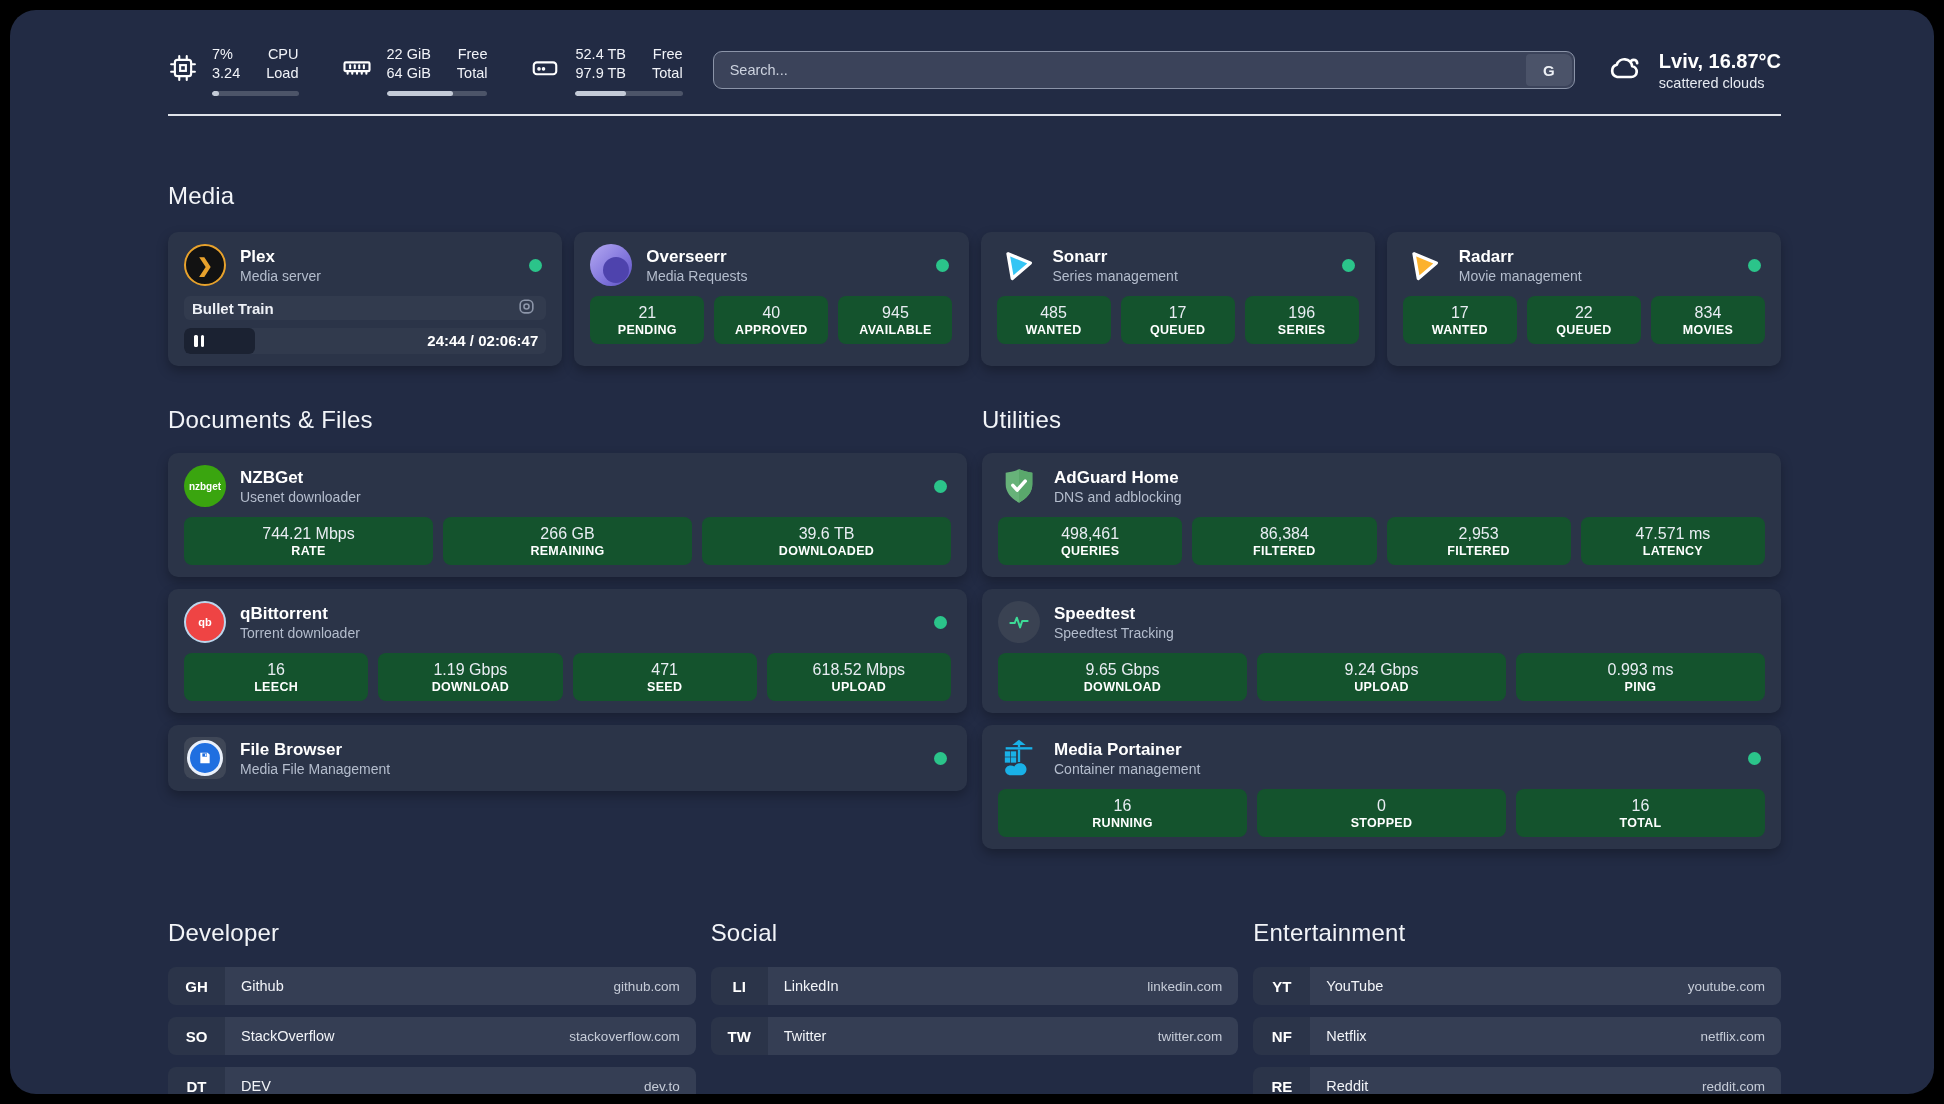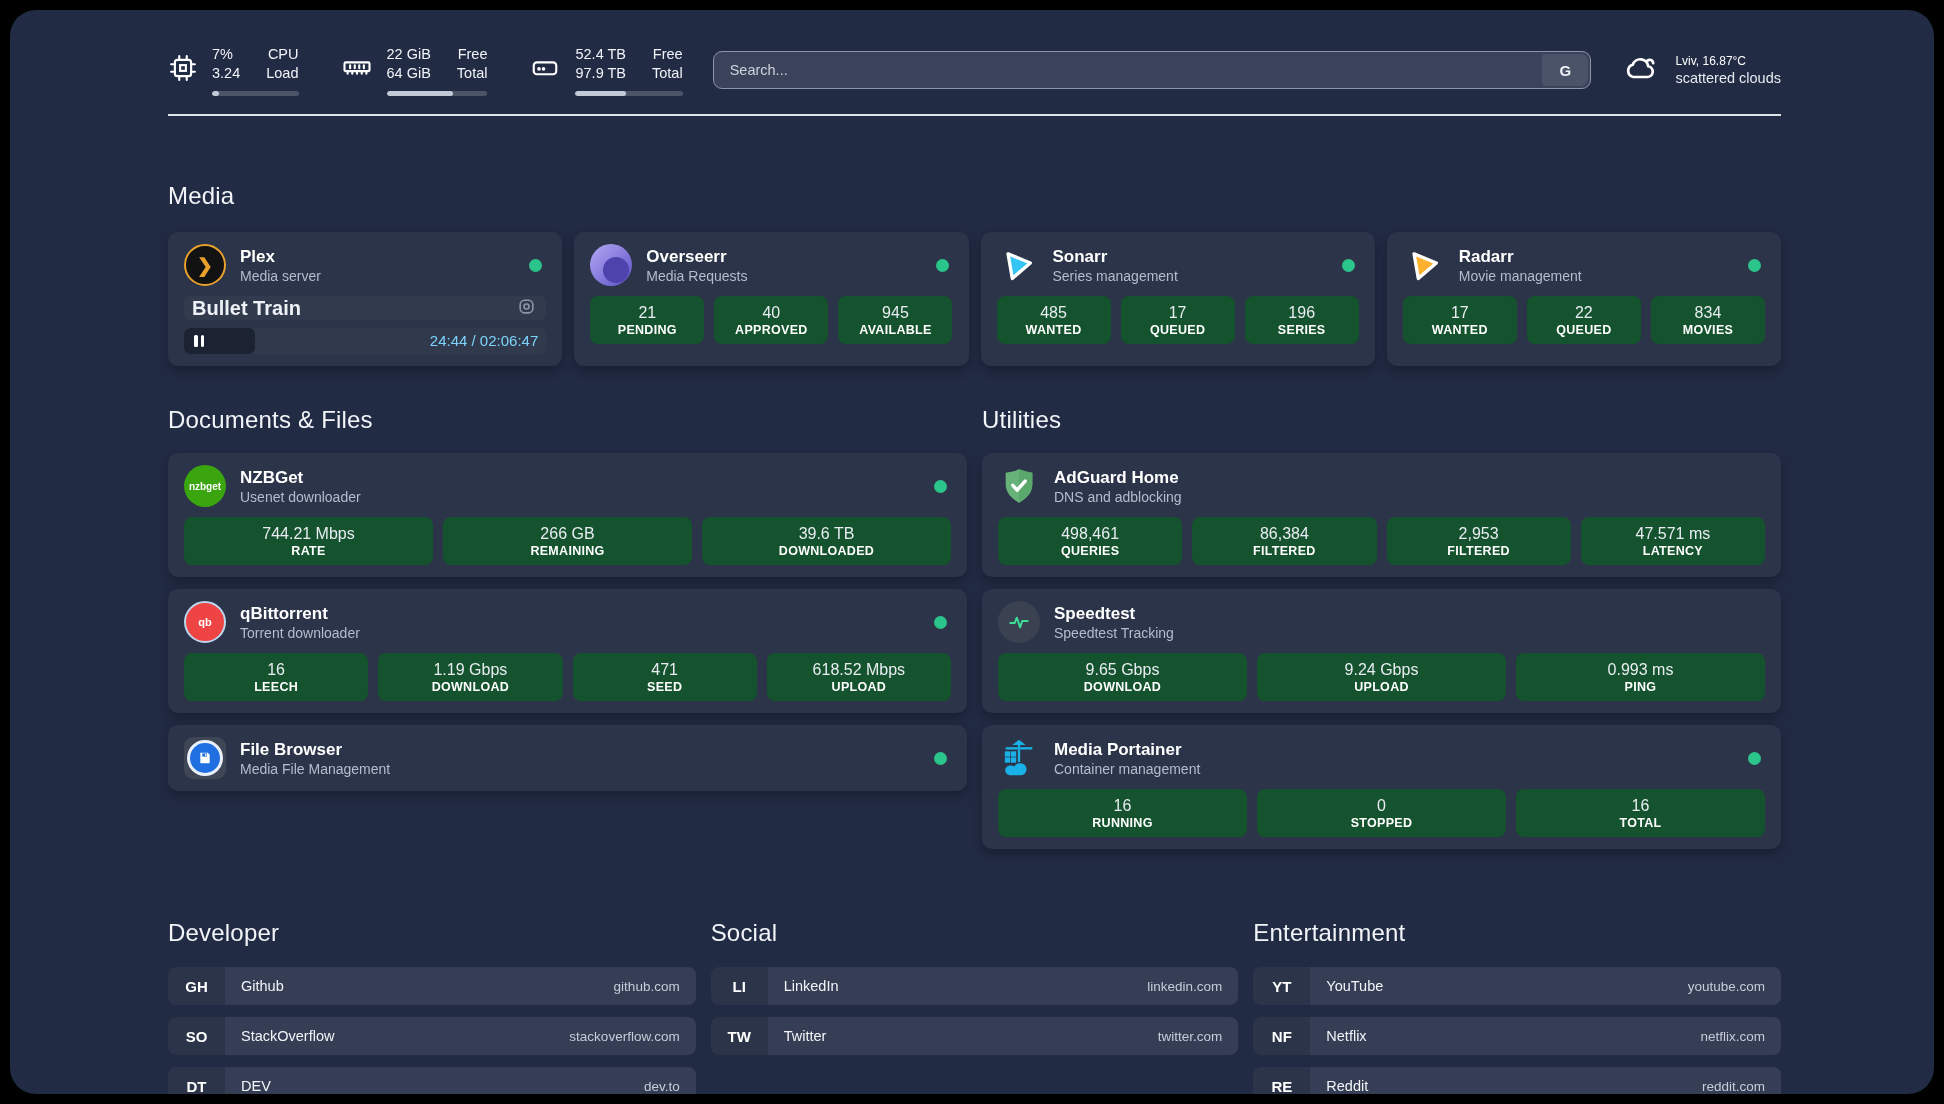--- a/index.html
+++ b/index.html
@@ -19,21 +19,21 @@
   .sys-bar { margin-top:6px; height:5px; border-radius:3px; background:#4c5468; overflow:hidden; }
   .sys-bar > div { height:100%; background:#c3cad7; border-radius:3px; }
 
   .searchwrap { flex:1; margin:0 30px; position:relative; }
   .search-input { width:100%; height:38px; background:#3b435a; border:1px solid #8b94a8; border-radius:9px; color:#fff; font-size:14.5px; padding:0 66px 0 16px; font-family:"Liberation Sans", sans-serif; outline:none; }
   .search-input::placeholder { color:#cdd3df; }
   .g-btn { position:absolute; right:3px; top:3px; bottom:3px; width:46px; background:#4b5369; border:none; border-radius:4px 7px 7px 4px; color:#eef1f6; font-size:15px; font-weight:700; cursor:pointer; font-family:"Liberation Sans", sans-serif; }
 
   .weather { display:flex; align-items:center; gap:14px; color:#fff; }
   .weather-text { display:flex; flex-direction:column; gap:2px; }
-  .weather-loc { font-size:12px; font-weight:400; }
+  .weather-loc { font-size:20px; font-weight:700; }
   .weather-cond { font-size:14.5px; color:#e6eaf1; }
 
   .divider { margin-top:14px; border:none; border-top:2px solid #dfe3ea; }
 
   
   .section-title { font-size:24px; font-weight:500; color:#f2f4f8; letter-spacing:.2px; }
   .media-section { margin-top:66px; }
   .media-grid { display:grid; grid-template-columns:repeat(4,1fr); gap:12px; margin-top:22px; }
 
   .card { background:#2b3448; border-radius:10px; padding:12px 16px 12px; box-shadow:0 5px 12px rgba(0,0,0,.28); }
@@ -44,26 +44,26 @@
   .app-desc { font-size:14px; color:#b4bdcd; }
   .dot { width:13px; height:13px; border-radius:50%; background:#2bc48a; margin-left:auto; margin-right:4px; flex:none; }
 
   .stats-row { display:flex; gap:10px; margin-top:10px; }
   .stat { flex:1; background:#14532d; border-radius:8px; text-align:center; padding:7px 4px 6px; }
   .stat-v { font-size:16px; line-height:19px; color:#e9edf3; }
   .stat-l { font-size:12.5px; line-height:16px; font-weight:700; color:#fff; letter-spacing:.3px; }
 
   
   .np-row { display:flex; justify-content:space-between; align-items:center; margin-top:10px; background:rgba(255,255,255,.035); border-radius:6px; padding:2px 10px 2px 8px; height:24px; }
-  .np-title { font-size:20px; font-weight:600; color:#eef1f6; }
+  .np-title { font-size:15px; font-weight:600; color:#eef1f6; }
   .progress-row { position:relative; margin-top:8px; height:26px; border-radius:6px; background:rgba(255,255,255,.03); overflow:hidden; }
   .progress-fill { position:absolute; left:0; top:0; bottom:0; background:#1b2232; border-radius:6px; display:flex; align-items:center; padding-left:10px; }
   .pause { display:inline-flex; gap:3px; }
   .pause i { width:3.5px; height:12px; background:#fff; border-radius:1.5px; }
-  .np-time { position:absolute; right:8px; top:0; line-height:26px; font-size:15px; font-weight:400; color:#7dd3fc; }
+  .np-time { position:absolute; right:8px; top:0; line-height:26px; font-size:15px; font-weight:700; color:#ffffff; }
 
   
   .twocol { display:grid; grid-template-columns:1fr 1fr; gap:15px; margin-top:40px; }
   .col-stack { display:flex; flex-direction:column; gap:12px; }
   .col-stack .section-title { margin-bottom:7px; }
 
   
   .bookmarks { display:grid; grid-template-columns:1fr 1fr 1fr; gap:15px; margin-top:70px; }
   .bm-section-title { margin-bottom:20px; }
   .bm-row { display:flex; height:38px; border-radius:8px; overflow:hidden; margin-bottom:12px; cursor:pointer; }

